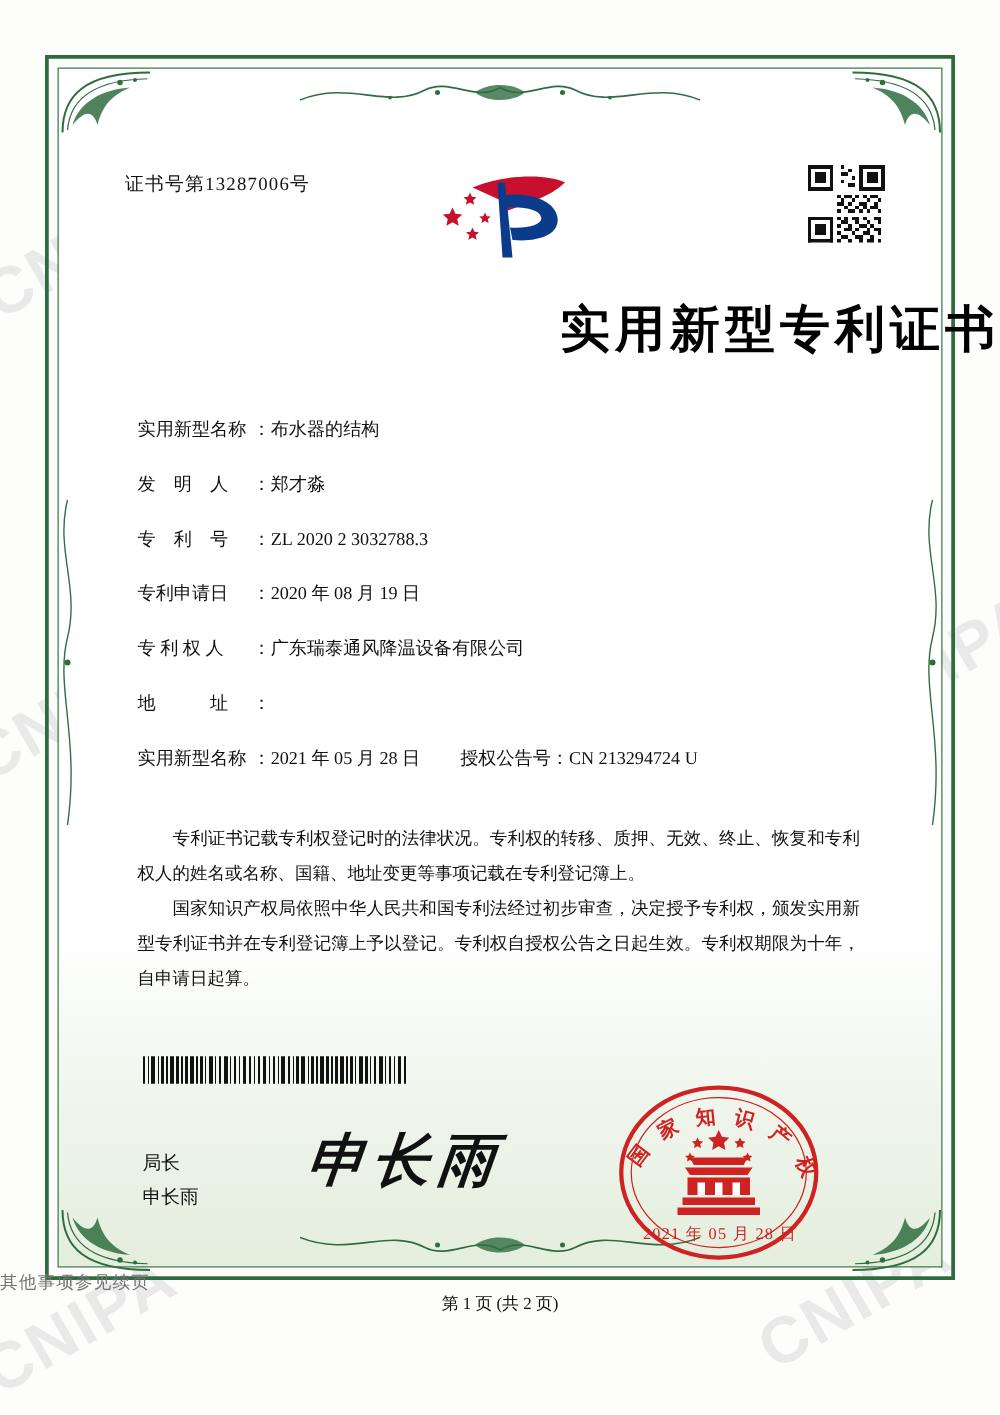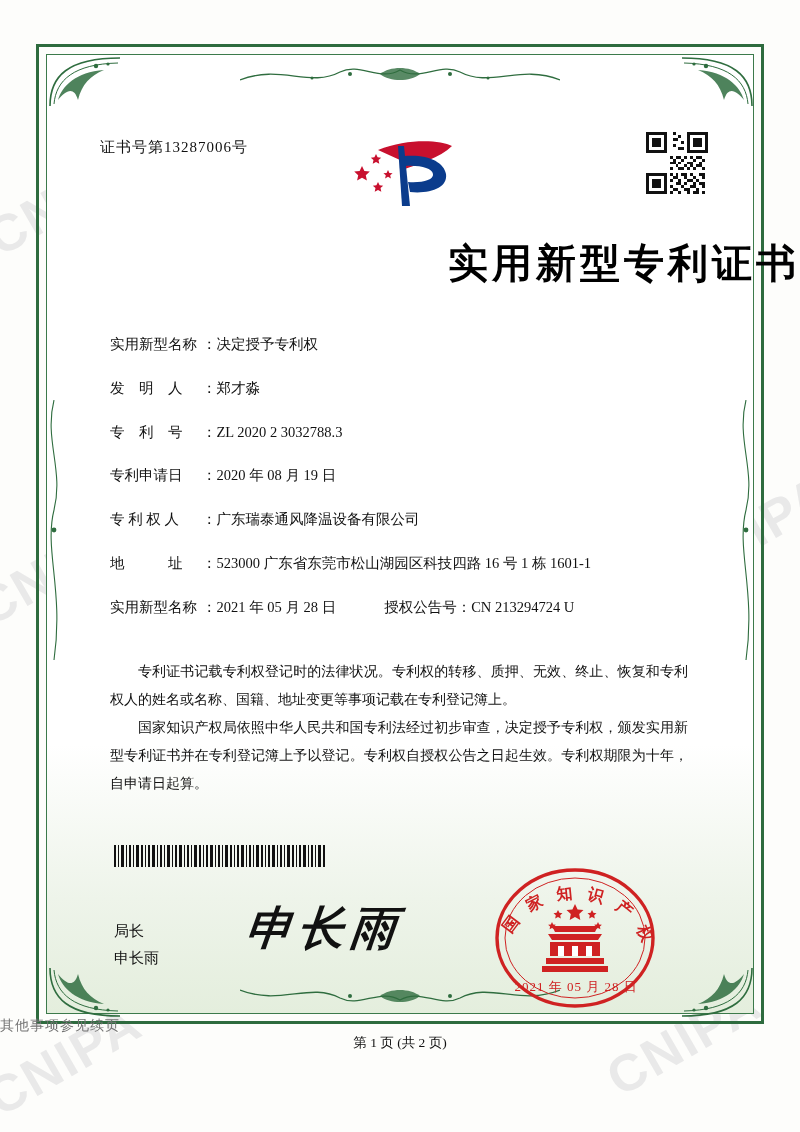--- a/index.html
+++ b/index.html
@@ -103,21 +103,21 @@
   .field-label {
     width: 92px;
     flex: 0 0 92px;
     white-space: nowrap;
   }
   .field-colon { flex: 0 0 12px; }
   .field-value { flex: 1; }
   .field-value .cont { display: block; padding-left: 14px; }
 
   .row-inline { display: flex; align-items: baseline; }
-  .row-inline .second-label { margin-left: 48px; }
+  .row-inline .second-label { margin-left: 32px; }
 
   
   .body-text {
     position: absolute;
     left: 110px; top: 658px;
     width: 578px;
     font-size: 14px;
     line-height: 2.0;
     color: #111;
     text-align: justify;
@@ -355,21 +355,21 @@
     </g>
   </svg>
 
   <div class="title">实用新型专利证书</div>
 
   <div class="fields">
 
     <div class="field-row">
       <span class="field-label">实用新型名称</span>
       <span class="field-colon">：</span>
-      <span class="field-value">决定授予专利权</span>
+      <span class="field-value">布水器的结构</span>
     </div>
 
     <div class="field-row">
       <span class="field-label">发　明　人</span>
       <span class="field-colon">：</span>
       <span class="field-value">郑才淼</span>
     </div>
 
     <div class="field-row">
       <span class="field-label">专　利　号</span>
@@ -386,21 +386,20 @@
     <div class="field-row">
       <span class="field-label">专 利 权 人</span>
       <span class="field-colon">：</span>
       <span class="field-value">广东瑞泰通风降温设备有限公司</span>
     </div>
 
     <div class="field-row">
       <span class="field-label">地　　　址</span>
       <span class="field-colon">：</span>
       <span class="field-value">
-        <span>523000 广东省东莞市松山湖园区科技四路 16 号 1 栋 1601-1</span>
       </span>
     </div>
 
     <div class="field-row">
       <span class="field-label">实用新型名称</span>
       <span class="field-colon">：</span>
       <span class="field-value">
         <span class="row-inline">
           <span>2021 年 05 月 28 日</span>
           <span class="second-label">授权公告号</span>

